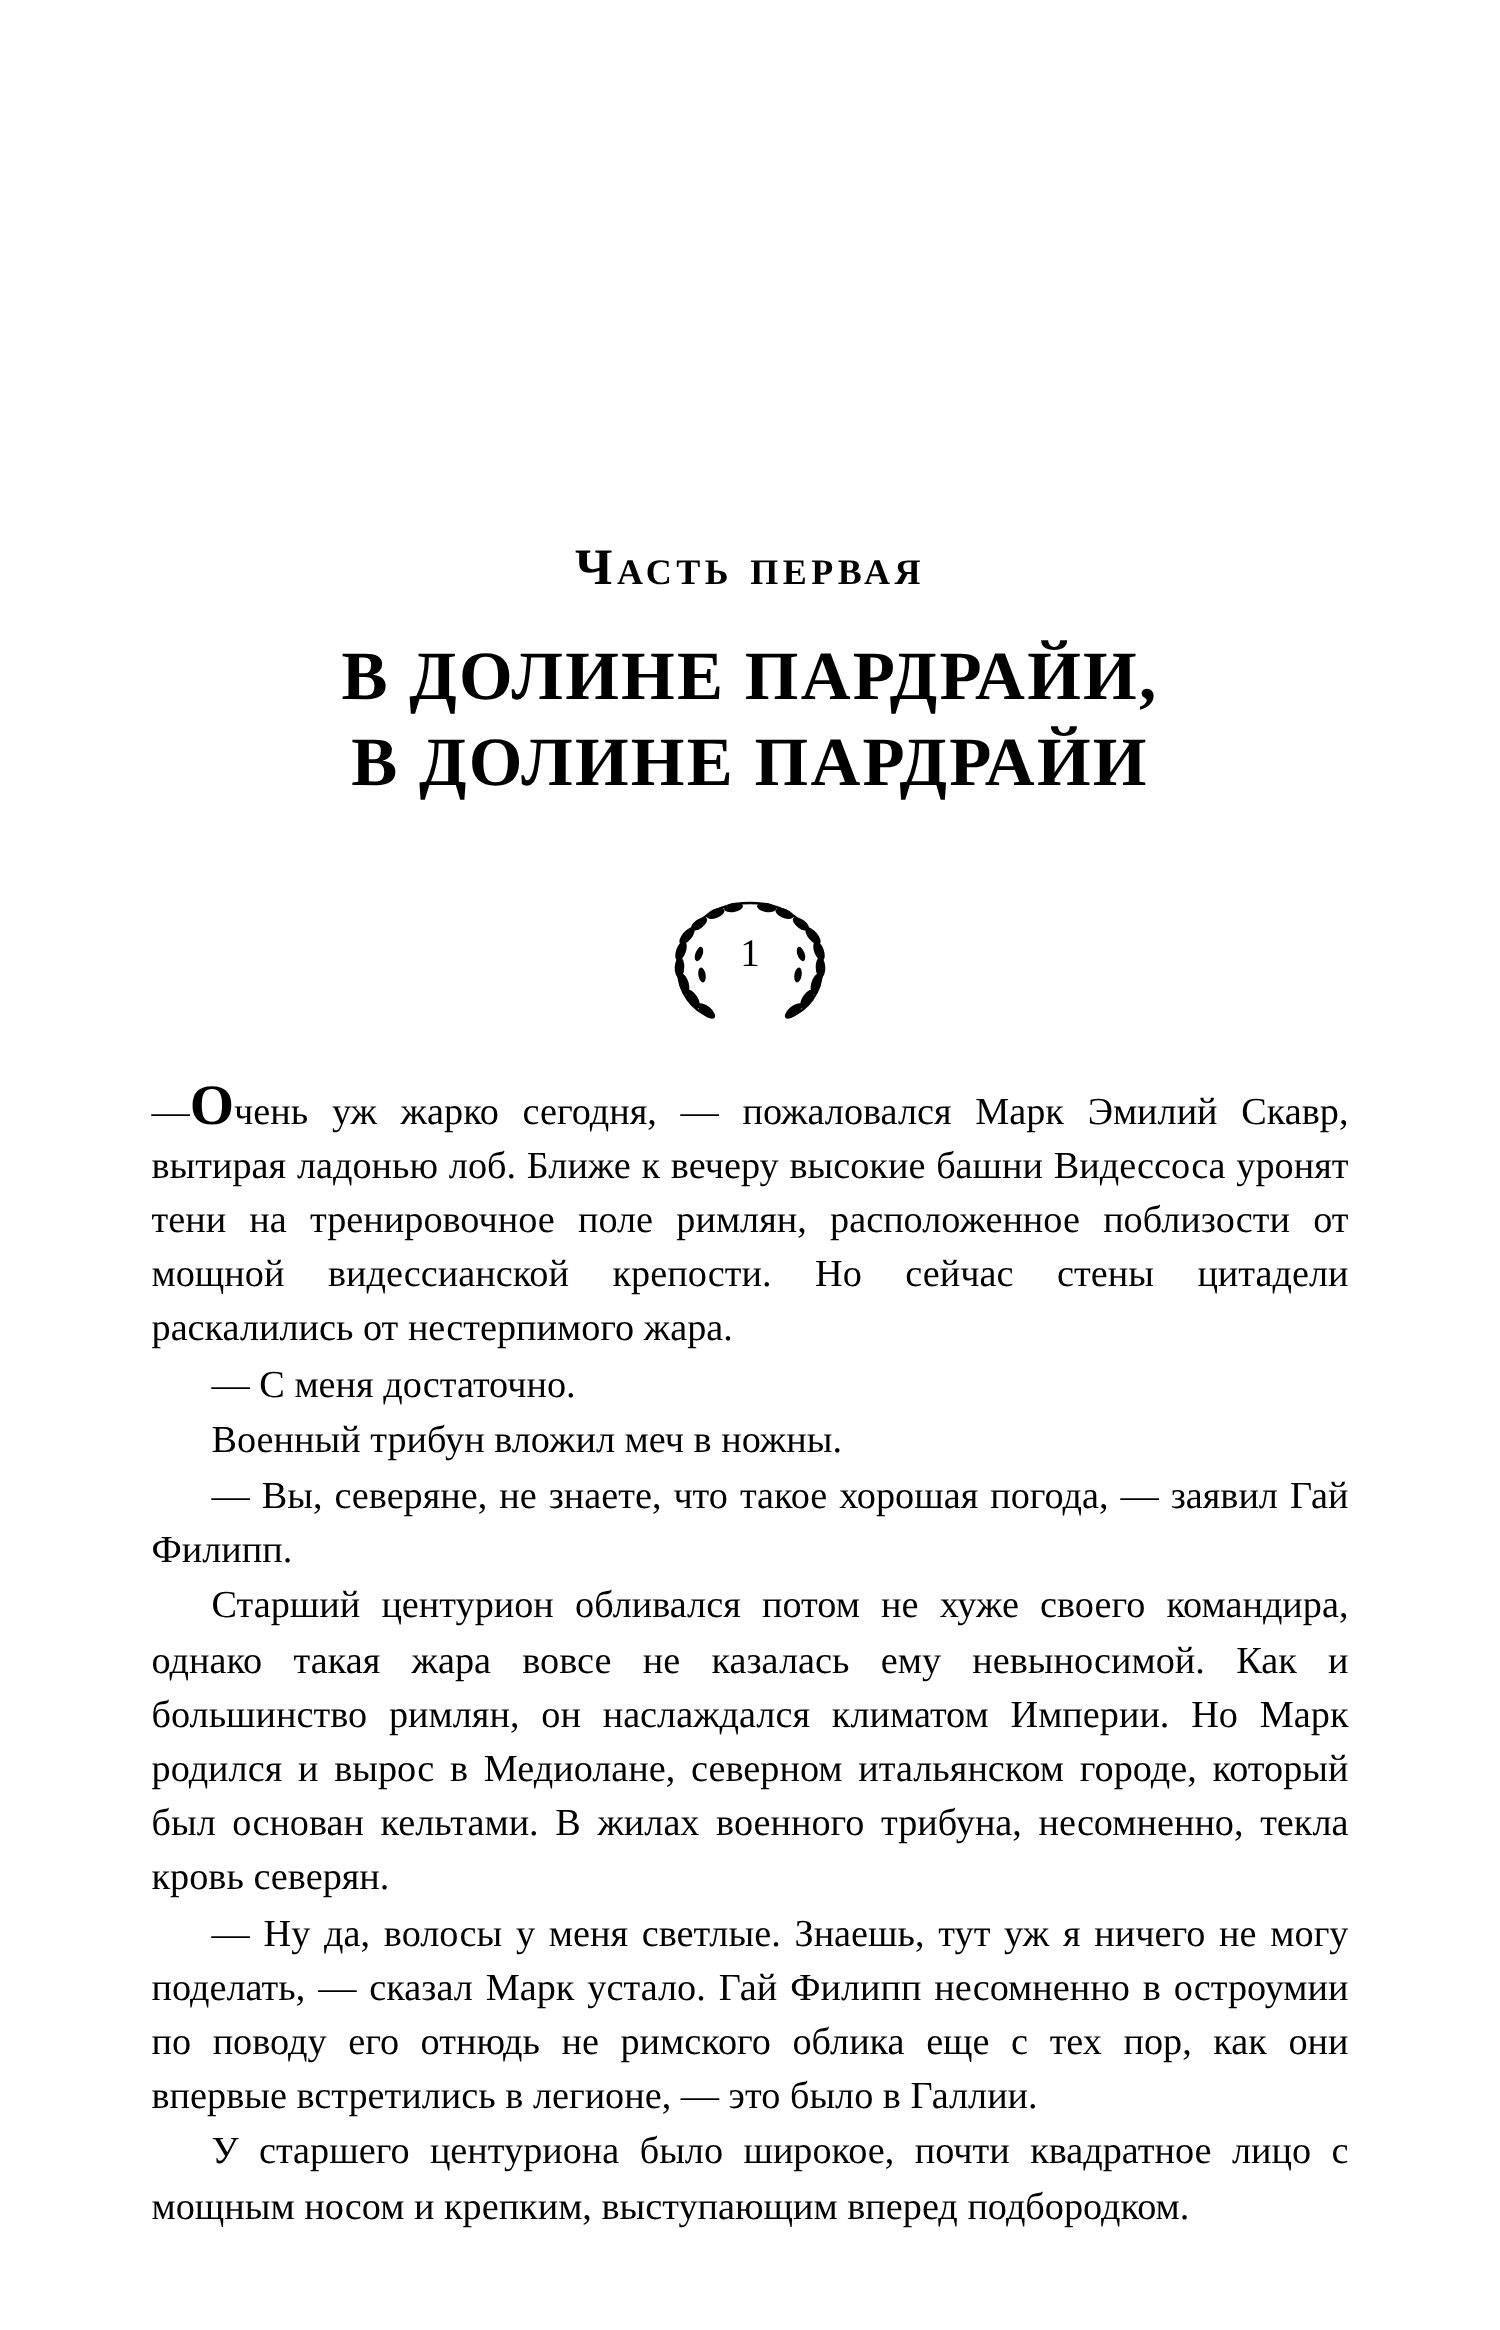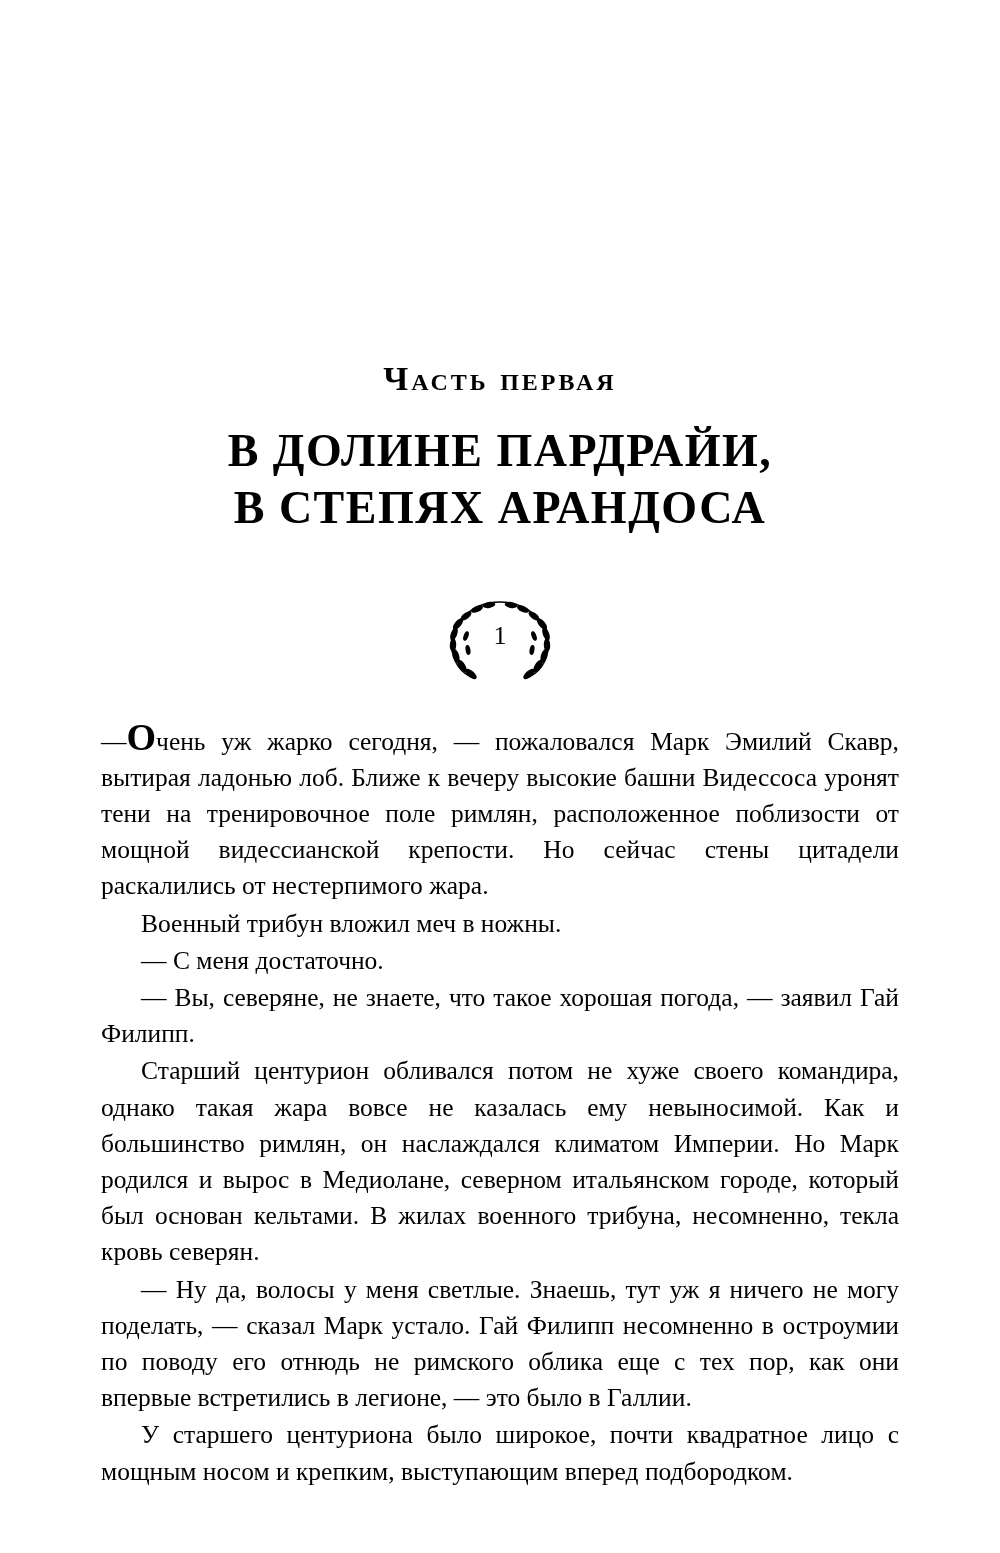--- a/index.html
+++ b/index.html
@@ -110,21 +110,21 @@
 </head>
 <body>
 
 <div class="page">
   <div class="content">
 
     <div class="part-label">Часть первая</div>
 
     <div class="part-title">
       <span class="line">В ДОЛИНЕ ПАРДРАЙИ,</span>
-      <span class="line">В СТЕПЯХ АРАНДОСА</span>
+      <span class="line">В ДОЛИНЕ ПАРДРАЙИ</span>
     </div>
 
     <div class="chapter-ornament">
       <svg viewBox="0 0 140 92" xmlns="http://www.w3.org/2000/svg" aria-hidden="true">
         <g fill="none" stroke="#000" stroke-width="1.6">
           <path d="M70 12 C40 12 22 34 22 56 C22 72 32 84 44 88"></path>
           <path d="M70 12 C100 12 118 34 118 56 C118 72 108 84 96 88"></path>
         </g>
         <g fill="#000">
 
@@ -152,22 +152,22 @@
           <ellipse cx="38" cy="60" rx="5" ry="2.4" transform="rotate(-100 38 60)"></ellipse>
           <ellipse cx="104" cy="46" rx="5" ry="2.4" transform="rotate(70 104 46)"></ellipse>
           <ellipse cx="102" cy="60" rx="5" ry="2.4" transform="rotate(100 102 60)"></ellipse>
         </g>
       </svg>
       <div class="chapter-number">1</div>
     </div>
 
     <div class="body-text">
       <p class="first"><span class="lead-dash">—</span><span class="dropcap">О</span><span>чень уж жарко сегодня, — пожаловался Марк Эмилий Скавр, вытирая ладонью лоб. Ближе к вечеру высокие башни Видессоса уронят тени на тренировочное поле римлян, расположенное поблизости от мощной видессианской крепости. Но сейчас стены цитадели раскалились от нестерпимого жара.</span></p>
+      <p>— С меня достаточно.</p>
       <p>Военный трибун вложил меч в ножны.</p>
-      <p>— С меня достаточно.</p>
       <p>— Вы, северяне, не знаете, что такое хорошая погода, — заявил Гай Филипп.</p>
       <p>Старший центурион обливался потом не хуже своего командира, однако такая жара вовсе не казалась ему невыносимой. Как и большинство римлян, он наслаждался климатом Империи. Но Марк родился и вырос в Медиолане, северном итальянском городе, который был основан кельтами. В жилах военного трибуна, несомненно, текла кровь северян.</p>
       <p>— Ну да, волосы у меня светлые. Знаешь, тут уж я ничего не могу поделать, — сказал Марк устало. Гай Филипп несомненно в остроумии по поводу его отнюдь не римского облика еще с тех пор, как они впервые встретились в легионе, — это было в Галлии.</p>
       <p>У старшего центуриона было широкое, почти квадратное лицо с мощным носом и крепким, выступающим вперед подбородком.</p>
     </div>
 
   </div>
 </div>
 
 </body></html>

